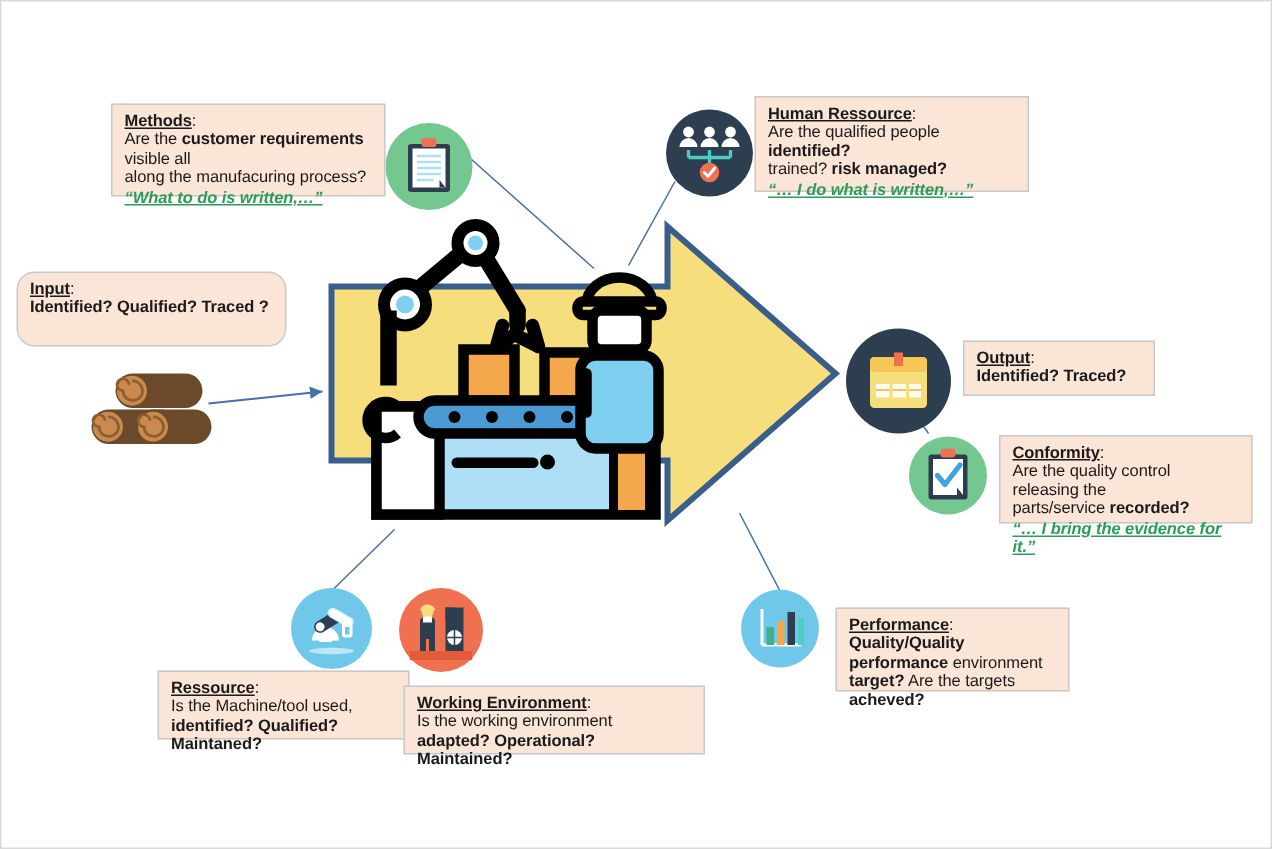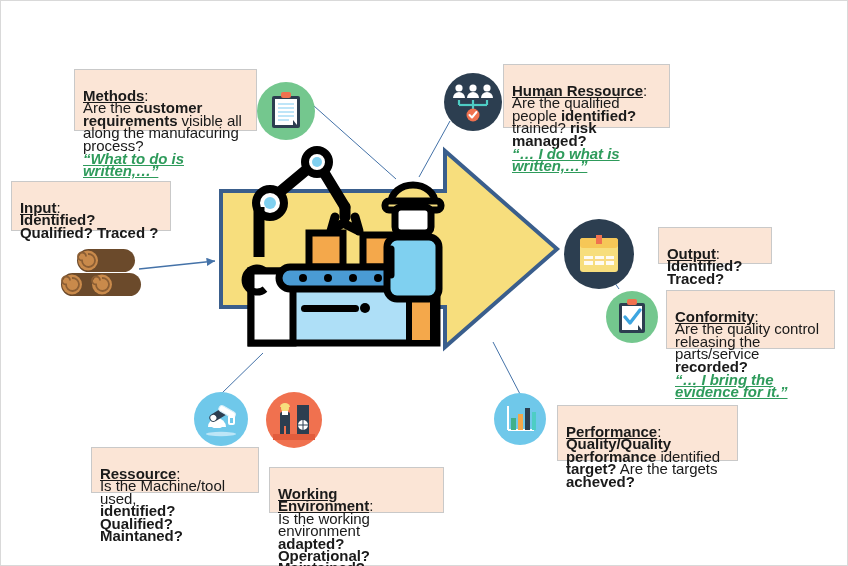--- a/index.html
+++ b/index.html
@@ -18,23 +18,23 @@
   }
   
   #connectors{position:absolute;left:0;top:0;width:848px;height:566px;pointer-events:none;}
 
   
   .note{
     position:absolute;
     background:#FBE5D6;
     border:1px solid #C9C9C9;
     box-sizing:border-box;
-    padding:20px 7px 6px 8px;
+    padding:5px 7px 6px 8px;
     color:#1a1a1a;
-    font-size:15px;
+    font-size:11px;
     line-height:12.4px;
     letter-spacing:-0.05px;
   }
   .note .ttl{font-weight:bold;text-decoration:underline;}
   .note .b{font-weight:bold;}
   .note .quote{
     color:#2E9B5B;font-style:italic;font-weight:bold;
     display:block;margin-top:1px;text-decoration:underline;
   }
   .note p{margin:0;}
@@ -258,55 +258,55 @@
     </svg>
   </div>
 
   <div class="note" style="left:73px;top:68px;width:183px;height:62px;">
     <p><span class="ttl">Methods</span>:</p>
     <p><span>Are the </span><span class="b">customer requirements</span><span> visible all</span></p>
     <p>along the manufacuring process?</p>
     <span class="quote">“What to do is written,…”</span>
   </div>
 
-  <div class="note" style="left:502px;top:63px;width:167px;height:64px;">
+  <div class="note" style="left:502px;top:63px;width:183px;height:64px;">
     <p><span class="ttl">Human Ressource</span>:</p>
     <p><span>Are the qualified people </span><span class="b">identified?</span></p>
     <p><span>trained? </span><span class="b">risk managed?</span></p>
     <span class="quote">“… I do what is written,…”</span>
   </div>
 
-  <div class="note" style="left:10px;top:180px;width:160px;height:50px;">
+  <div class="note" style="left:10px;top:180px;width:180px;height:50px;border-radius:12px;">
     <p><span class="ttl">Input</span>:</p>
     <p class="b">Identified? Qualified? Traced ?</p>
   </div>
 
-  <div class="note" style="left:657px;top:226px;width:114px;height:37px;">
+  <div class="note" style="left:641px;top:226px;width:128px;height:37px;">
     <p><span class="ttl">Output</span>:</p>
     <p class="b">Identified? Traced?</p>
   </div>
 
   <div class="note" style="left:665px;top:289px;width:169px;height:59px;">
     <p><span class="ttl">Conformity</span>:</p>
     <p>Are the quality control releasing the</p>
     <p><span>parts/service </span><span class="b">recorded?</span></p>
     <span class="quote">“… I bring the evidence for it.”</span>
   </div>
 
-  <div class="note" style="left:556px;top:404px;width:181px;height:56px;">
+  <div class="note" style="left:556px;top:404px;width:156px;height:56px;">
     <p><span class="ttl">Performance</span>:</p>
-    <p><span class="b">Quality/Quality performance</span><span> identified</span></p>
+    <p><span class="b">Quality/Quality performance</span><span> environment</span></p>
     <p><span class="b">target?</span><span> Are the targets </span><span class="b">acheved?</span></p>
   </div>
 
-  <div class="note" style="left:90px;top:446px;width:168px;height:46px;">
+  <div class="note" style="left:104px;top:446px;width:168px;height:46px;">
     <p><span class="ttl">Ressource</span>:</p>
     <p>Is the Machine/tool used,</p>
     <p class="b">identified? Qualified? Maintaned?</p>
   </div>
 
-  <div class="note" style="left:268px;top:466px;width:175px;height:46px;">
+  <div class="note" style="left:268px;top:456px;width:201px;height:46px;">
     <p><span class="ttl">Working Environment</span>:</p>
     <p>Is the working environment</p>
     <p class="b">adapted? Operational? Maintained?</p>
   </div>
 
 </div>
 
 </body></html>

